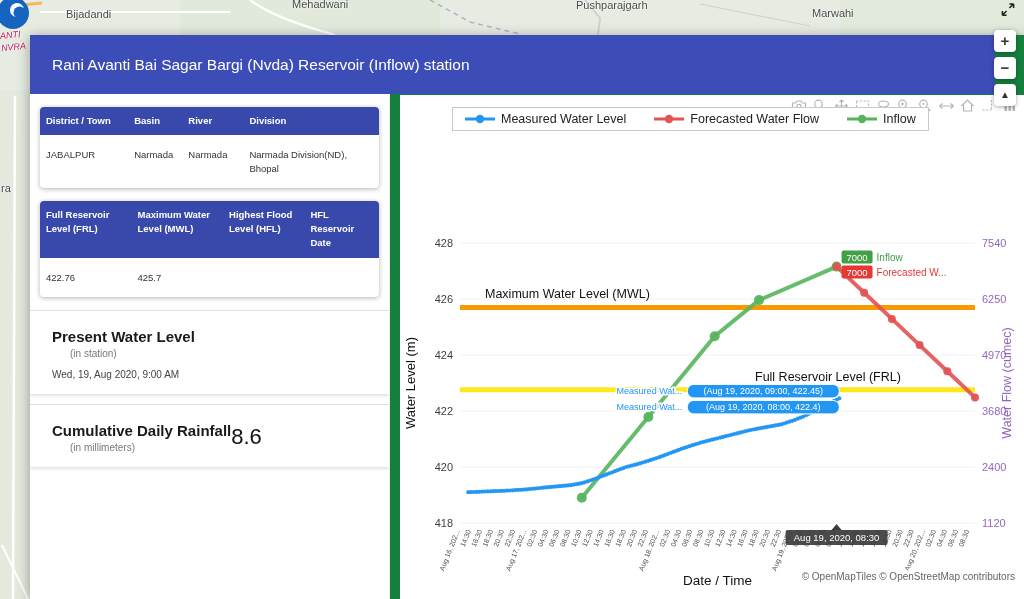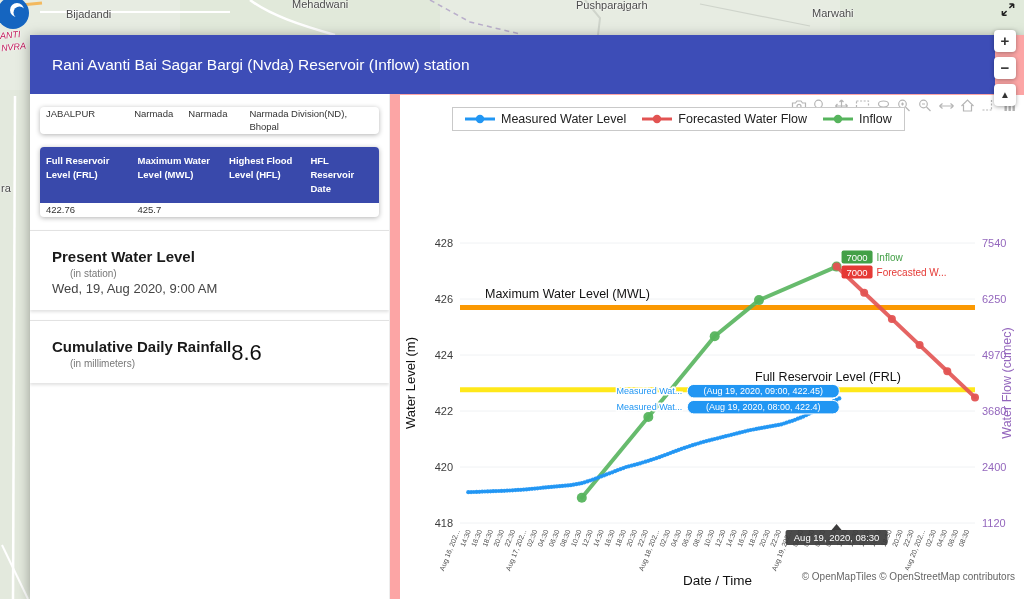--- a/index.html
+++ b/index.html
@@ -7,38 +7,38 @@
   body{font-family:"Liberation Sans",sans-serif;position:relative;background:#E7ECE2}
   #map-bg{position:absolute;inset:0;z-index:1}
   .map-label{position:absolute;font-size:11px;color:#4a4a4a;text-shadow:0 0 2px #fff,0 0 2px #fff;z-index:2;white-space:nowrap}
   .map-label.pink{color:#C2185B;font-style:italic;font-size:9px;transform:rotate(-6deg)}
   #logo{position:absolute;left:-3px;top:-2px;z-index:30}
   #expand{position:absolute;right:7px;top:2px;z-index:30;cursor:pointer}
   #map-controls{position:absolute;right:8px;top:30px;z-index:30;display:flex;flex-direction:column;gap:5px}
   .map-btn{width:22px;height:22px;background:#fff;border:none;border-radius:4px;box-shadow:0 1px 4px rgba(0,0,0,.35);font-size:15px;font-weight:bold;color:#333;cursor:pointer;line-height:20px}
   .map-btn.small{font-size:10px}
   #attribution{position:absolute;right:5px;bottom:16px;z-index:25;font-size:10px;color:#666;background:rgba(255,255,255,.75);padding:1px 4px}
-  #modal{position:absolute;left:30px;top:35px;right:0;bottom:0;background:#fca5a5;z-index:10;box-shadow:0 2px 12px rgba(0,0,0,.35)}
+  #modal{position:absolute;left:30px;top:35px;right:0;bottom:0;background:#15803d;z-index:10;box-shadow:0 2px 12px rgba(0,0,0,.35)}
   #header{height:59px;margin-right:29px;background:#3D4DB7;color:#fff;font-size:15.5px;display:flex;align-items:center;padding-left:22px}
   #left-panel{position:absolute;left:0;top:59px;bottom:0;width:360px;background:#fff;border-right:1px solid #ededed;overflow:hidden}
   .card{background:#fff;border-radius:4px;box-shadow:0 1px 5px rgba(0,0,0,.3);margin:13px 10px;overflow:hidden}
   table{width:100%;border-collapse:collapse;font-size:9.5px;table-layout:fixed}
   th{background:#3949AB;color:#fff;text-align:left;padding:7px 6px;font-weight:bold;vertical-align:top;line-height:1.5}
-  td{padding:0 6px;color:#333;vertical-align:top;line-height:1.4}
+  td{padding:13px 6px;color:#333;vertical-align:top;line-height:1.4}
   .section{border-top:1px solid #e2e2e2;padding:17px 22px 14px 22px;background:#fff;box-shadow:0 2px 3px rgba(0,0,0,.12);margin-top:10px}
   .sec-row{display:flex;justify-content:flex-start;align-items:flex-start}
   .sec-title{font-size:15px;font-weight:bold;color:#1a1a1a}
   .sec-unit{font-size:10px;color:#777;margin:3px 0 0 18px}
   .sec-value{font-size:26px;color:#111;margin:2px 34px 0 0;white-space:nowrap}
   .sec-value .trend{font-size:20px}
   .sec-value.rain{font-size:22px;margin-right:36px}
-  .sec-date{font-size:13px;color:#444;margin-top:2px}
+  .sec-date{font-size:10px;color:#444;margin-top:10px}
   #chart{position:absolute;left:370px;top:60px;width:624px;height:504px;background:#fff}
   #plot{position:absolute;left:0;top:0}
-  #legend{position:absolute;left:52px;top:12px;display:flex;align-items:center;gap:16px;border:1px solid #c9c9c9;background:#fff;padding:4px 12px;z-index:5}
+  #legend{position:absolute;left:52px;top:12px;display:flex;align-items:center;gap:28px;border:1px solid #c9c9c9;background:#fff;padding:4px 12px;z-index:5}
   .legend-item{display:flex;align-items:center;gap:6px;cursor:pointer}
   .legend-label{font-size:12.5px;color:#222}
   #modebar{position:absolute;right:6px;top:3px;display:flex;align-items:center;z-index:5}
   .mb-icon{width:17px;height:15px;margin-left:4px;cursor:pointer;opacity:.55;display:inline-block}
 </style>
 </head>
 <body>
 
 <div id="map-bg">
   <svg width="1024" height="599" viewBox="0 0 1024 599">
@@ -94,20 +94,26 @@
   <div id="left-panel">
     <div class="card">
       <table>
         <colgroup>
             <col style="width:26%">
             <col style="width:16%">
             <col style="width:18%">
             <col style="width:40%">
           </colgroup>
         <tbody>
+            <tr>
+          <th>District / Town</th>
+          <th>Basin</th>
+          <th>River</th>
+          <th>Division</th>
+        </tr>
         <tr>
           <td>JABALPUR</td>
           <td>Narmada</td>
           <td>Narmada</td>
           <td>Narmada Division(ND), Bhopal</td>
         </tr>
       </tbody>
         </table>
     </div>
 

